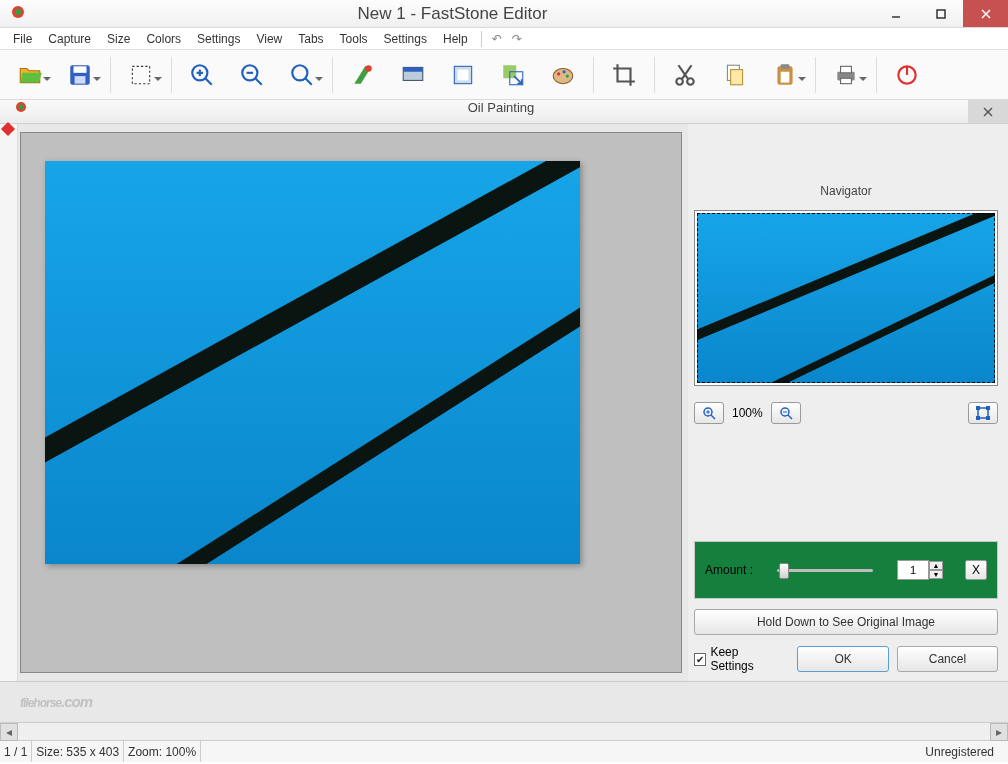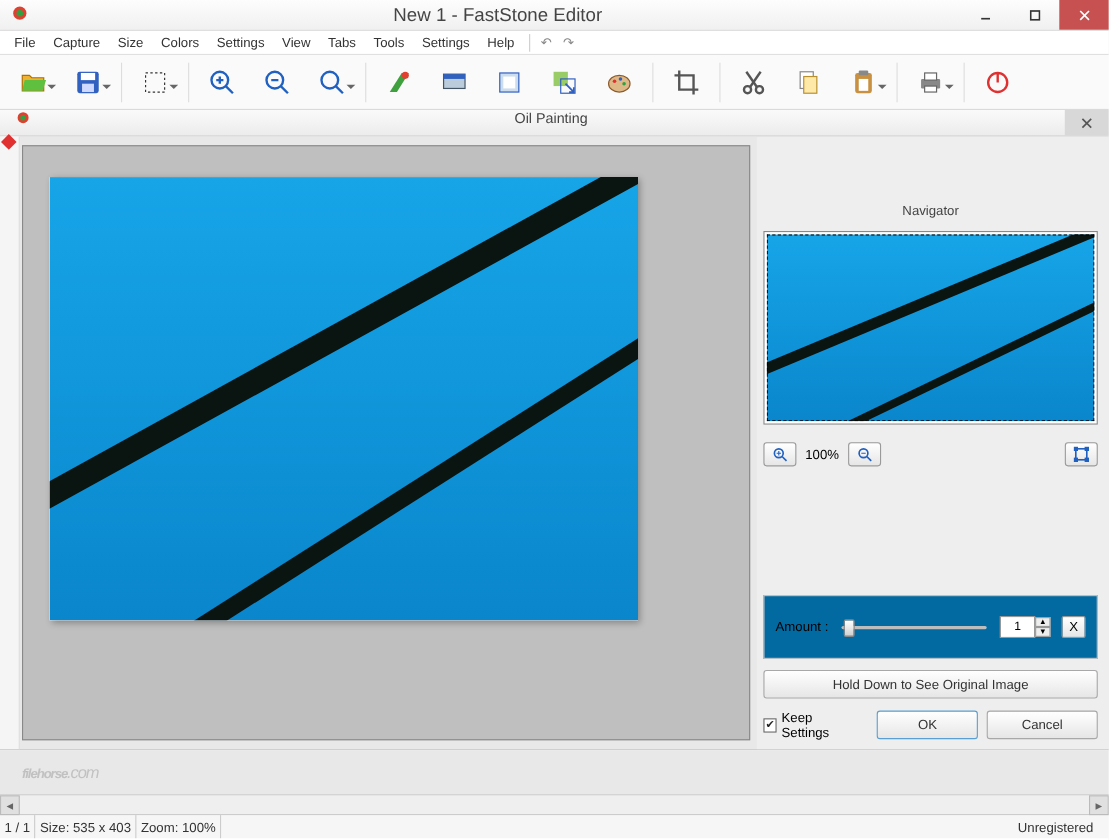--- a/index.html
+++ b/index.html
@@ -29,36 +29,36 @@
 .canvas-area{flex:1;background:#bfbfbf;border:1px solid #888;margin:8px 6px 8px 2px;padding:28px 24px;display:flex;align-items:flex-start;justify-content:flex-start;overflow:hidden}
 .canvas{background:#fff;box-shadow:2px 2px 6px rgba(0,0,0,.3);position:relative;overflow:hidden}
 .right-panel{width:320px;background:#eeeeee;padding:8px 10px 8px 6px;display:flex;flex-direction:column;gap:10px}
 .nav-label{text-align:center;color:#444;margin-top:52px;margin-bottom:2px}
 .nav-box{border:1px solid #888;background:#fff;padding:2px;position:relative}
 .nav-img{position:relative;width:100%;height:170px;overflow:hidden}
 .nav-sel{position:absolute;inset:0;border:1px dashed #000}
 .nav-ctrls{display:flex;align-items:center;justify-content:center;gap:8px;margin-top:6px}
 .nbtn{width:30px;height:22px;border:1px solid #9a9a9a;background:linear-gradient(#fff,#e6e6e6);border-radius:3px;display:flex;align-items:center;justify-content:center}
 .nfit{margin-left:auto}
-.ctrl-box{border:1px solid #c8c8c8;background:#0369a1;padding:18px 10px;display:flex;align-items:center;gap:6px}
+.ctrl-box{border:1px solid #c8c8c8;background:#15803d;padding:18px 10px;display:flex;align-items:center;gap:18px}
 .slider-track{flex:1;height:3px;background:#bdbdbd;border-radius:2px;position:relative;margin:0 6px}
 .slider-thumb{position:absolute;top:-6px;left:2px;width:10px;height:16px;background:linear-gradient(#fff,#d0d0d0);border:1px solid #888;border-radius:2px}
 .spin{display:flex;align-items:center}
 .spin input{width:32px;height:20px;border:1px solid #999;text-align:center;font-size:11px}
 .spin-btns{display:flex;flex-direction:column}
 .spin-btns div{width:14px;height:9px;border:1px solid #999;background:#eee;font-size:7px;line-height:7px;text-align:center}
 .xbtn{width:22px;height:20px;border:1px solid #999;background:linear-gradient(#fff,#e6e6e6);text-align:center;line-height:18px;margin-left:4px;border-radius:2px}
 .big-btn{height:26px;border:1px solid #a8a8a8;background:linear-gradient(#fff,#e6e6e6);border-radius:3px;display:flex;align-items:center;justify-content:center;color:#333}
 .bottom-row{display:flex;align-items:center;gap:8px}
 .chk{display:flex;align-items:center;gap:4px}
 .chk-box{width:13px;height:13px;border:1px solid #666;background:#fff;display:flex;align-items:center;justify-content:center;font-size:10px;color:#222}
 .ok-btn{width:96px;border:1px solid #5a9fd4}
 .cancel-btn{width:106px}
 .watermark{position:absolute;left:20px;bottom:50px;font-family:Arial,sans-serif;font-size:28px;font-weight:bold;color:rgba(120,120,120,.35);letter-spacing:-1px;font-style:italic}
-.watermark .dom{font-size:15px;font-weight:normal}
+.watermark .dom{font-size:15px;font-weight:bold}
 .hscroll{height:18px;background:#efefef;border-top:1px solid #ccc;position:relative}
 .hscroll .lar,.hscroll .rar{position:absolute;top:0;width:18px;height:18px;background:#e0e0e0;border:1px solid #bbb;display:flex;align-items:center;justify-content:center;color:#666}
 .hscroll .lar{left:0}.hscroll .rar{right:0}
 .statusbar{height:22px;border-top:1px solid #ccc;background:#f6f6f6;display:flex;align-items:center;font-size:11px;color:#333}
 .status-seg{padding:0 4px;border-right:1px solid #ccc;height:100%;display:flex;align-items:center}
 .status-spacer{flex:1}
 .status-right{padding:0 14px}
 svg.blue-img{display:block}
 </style>
 </head>

